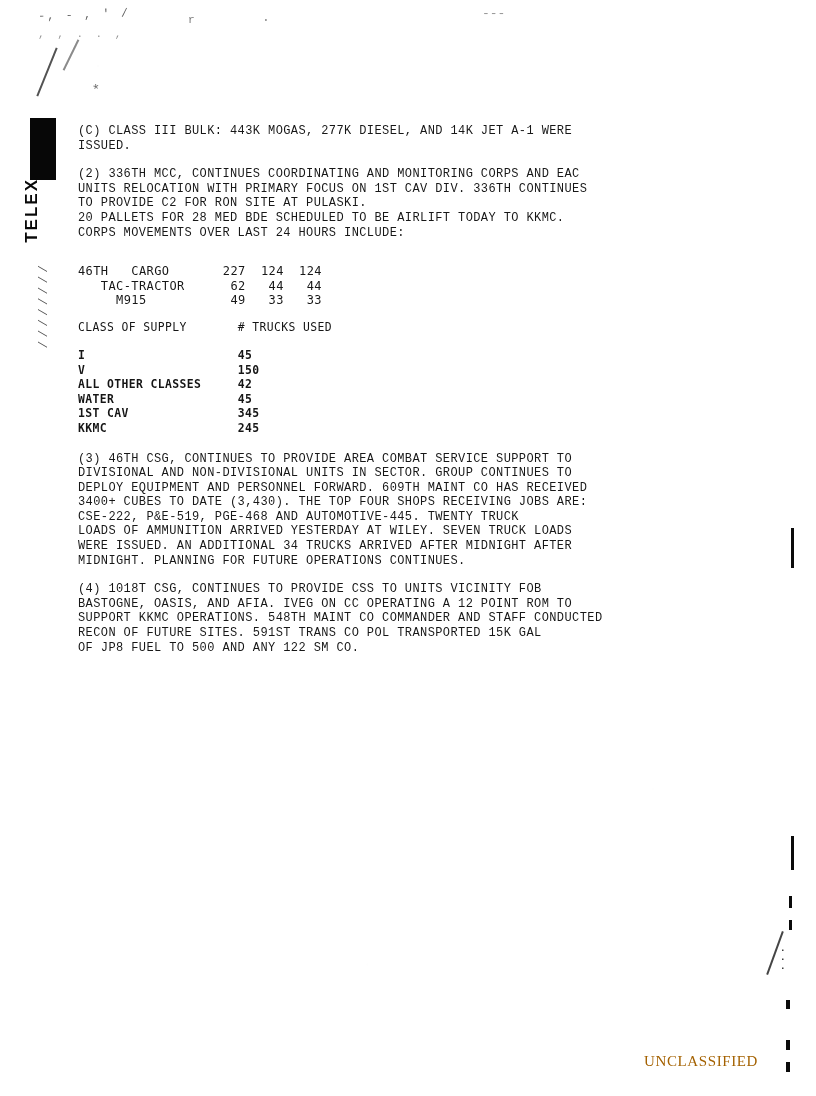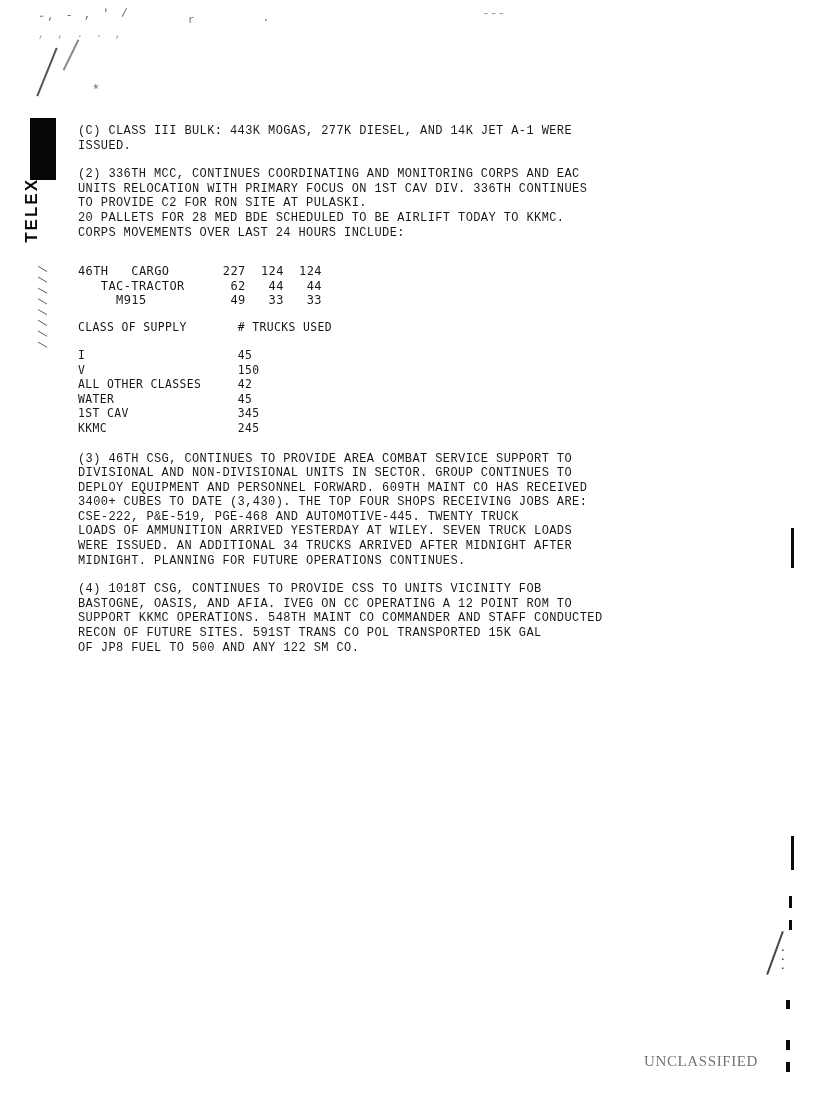--- a/index.html
+++ b/index.html
@@ -165,31 +165,32 @@
     letter-spacing: .4px;
     white-space: pre;
     margin: 8px 0 14px 0;
   }
   .supply-rows {
     font-size: 11.4px;
     line-height: 14.6px;
     letter-spacing: .4px;
     white-space: pre;
     margin: 0 0 16px 0;
+    font-weight: bold;
   }
 
   
   .unclassified {
     position: absolute;
     right: 58px;
     bottom: 26px;
     font-family: "Liberation Serif", serif;
     font-size: 15px;
     letter-spacing: .6px;
-    color: #737373;
+    color: #a16207;
   }
 </style>
 </head>
 <body>
 
 <div id="page">
 
   <div class="top-smudge smudge-a">-, - , ' /</div>
   <div class="top-smudge smudge-b">, , . . ,</div>
   <div class="top-smudge smudge-c">r</div>

